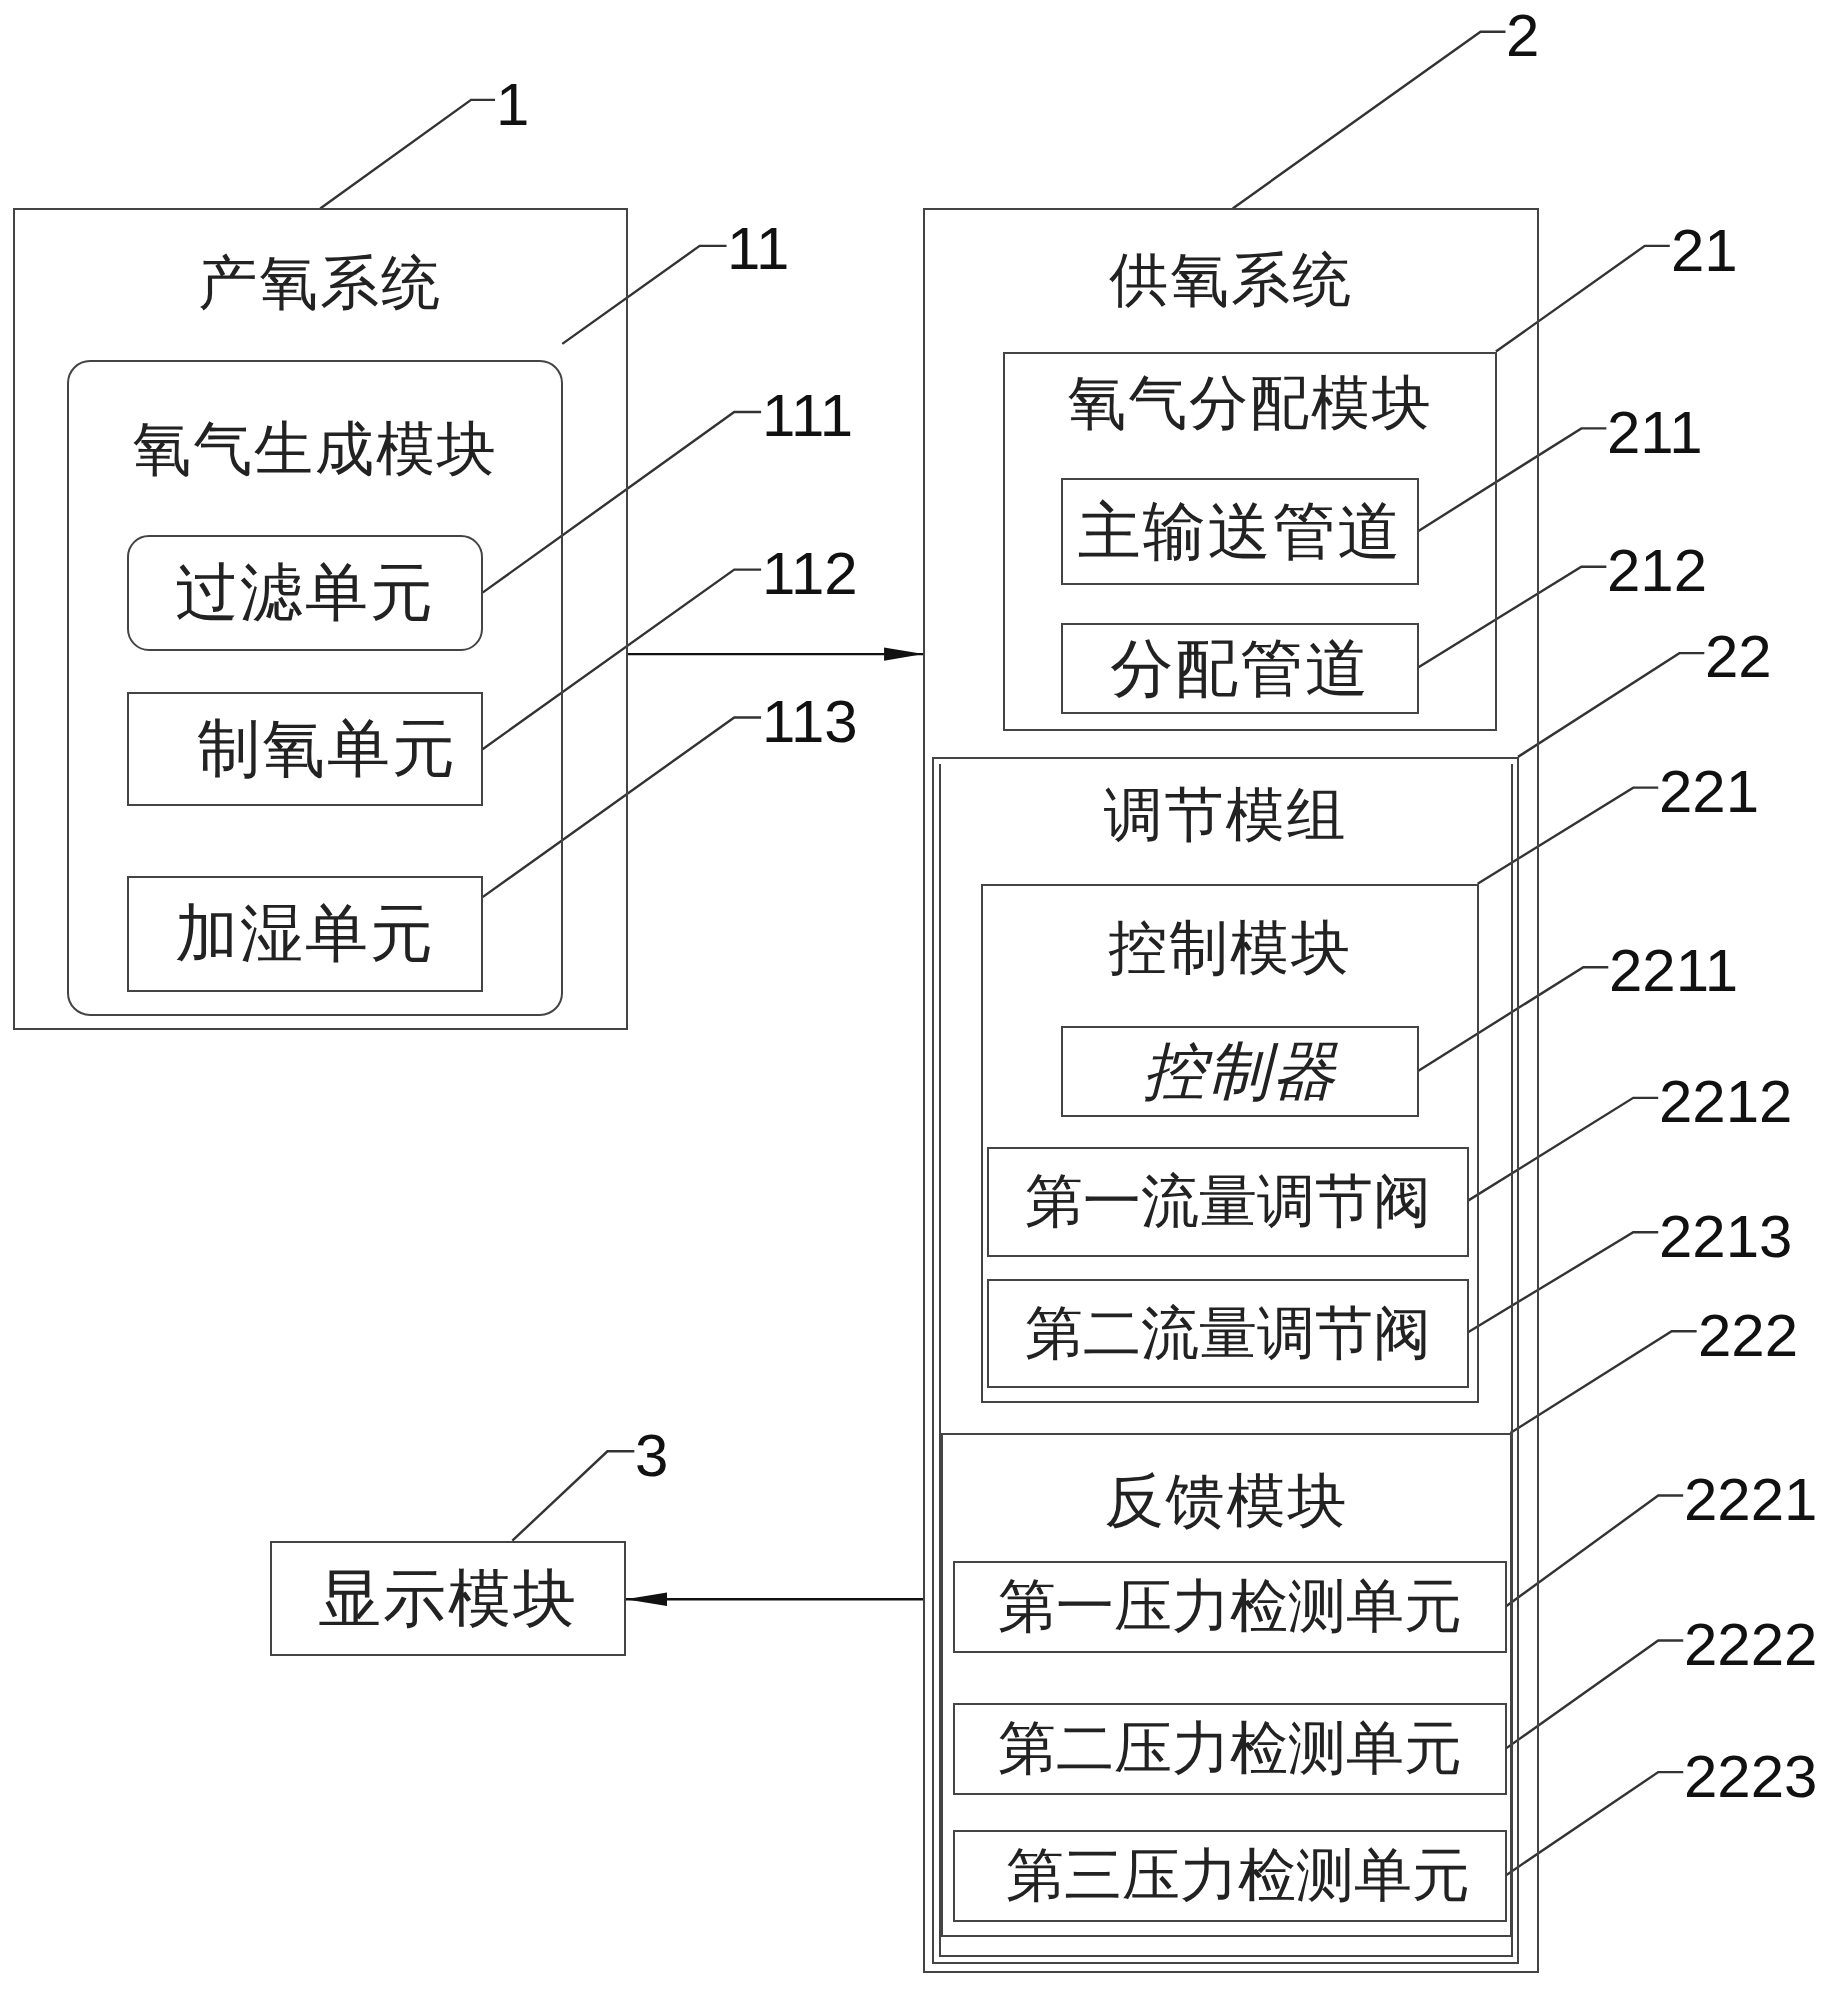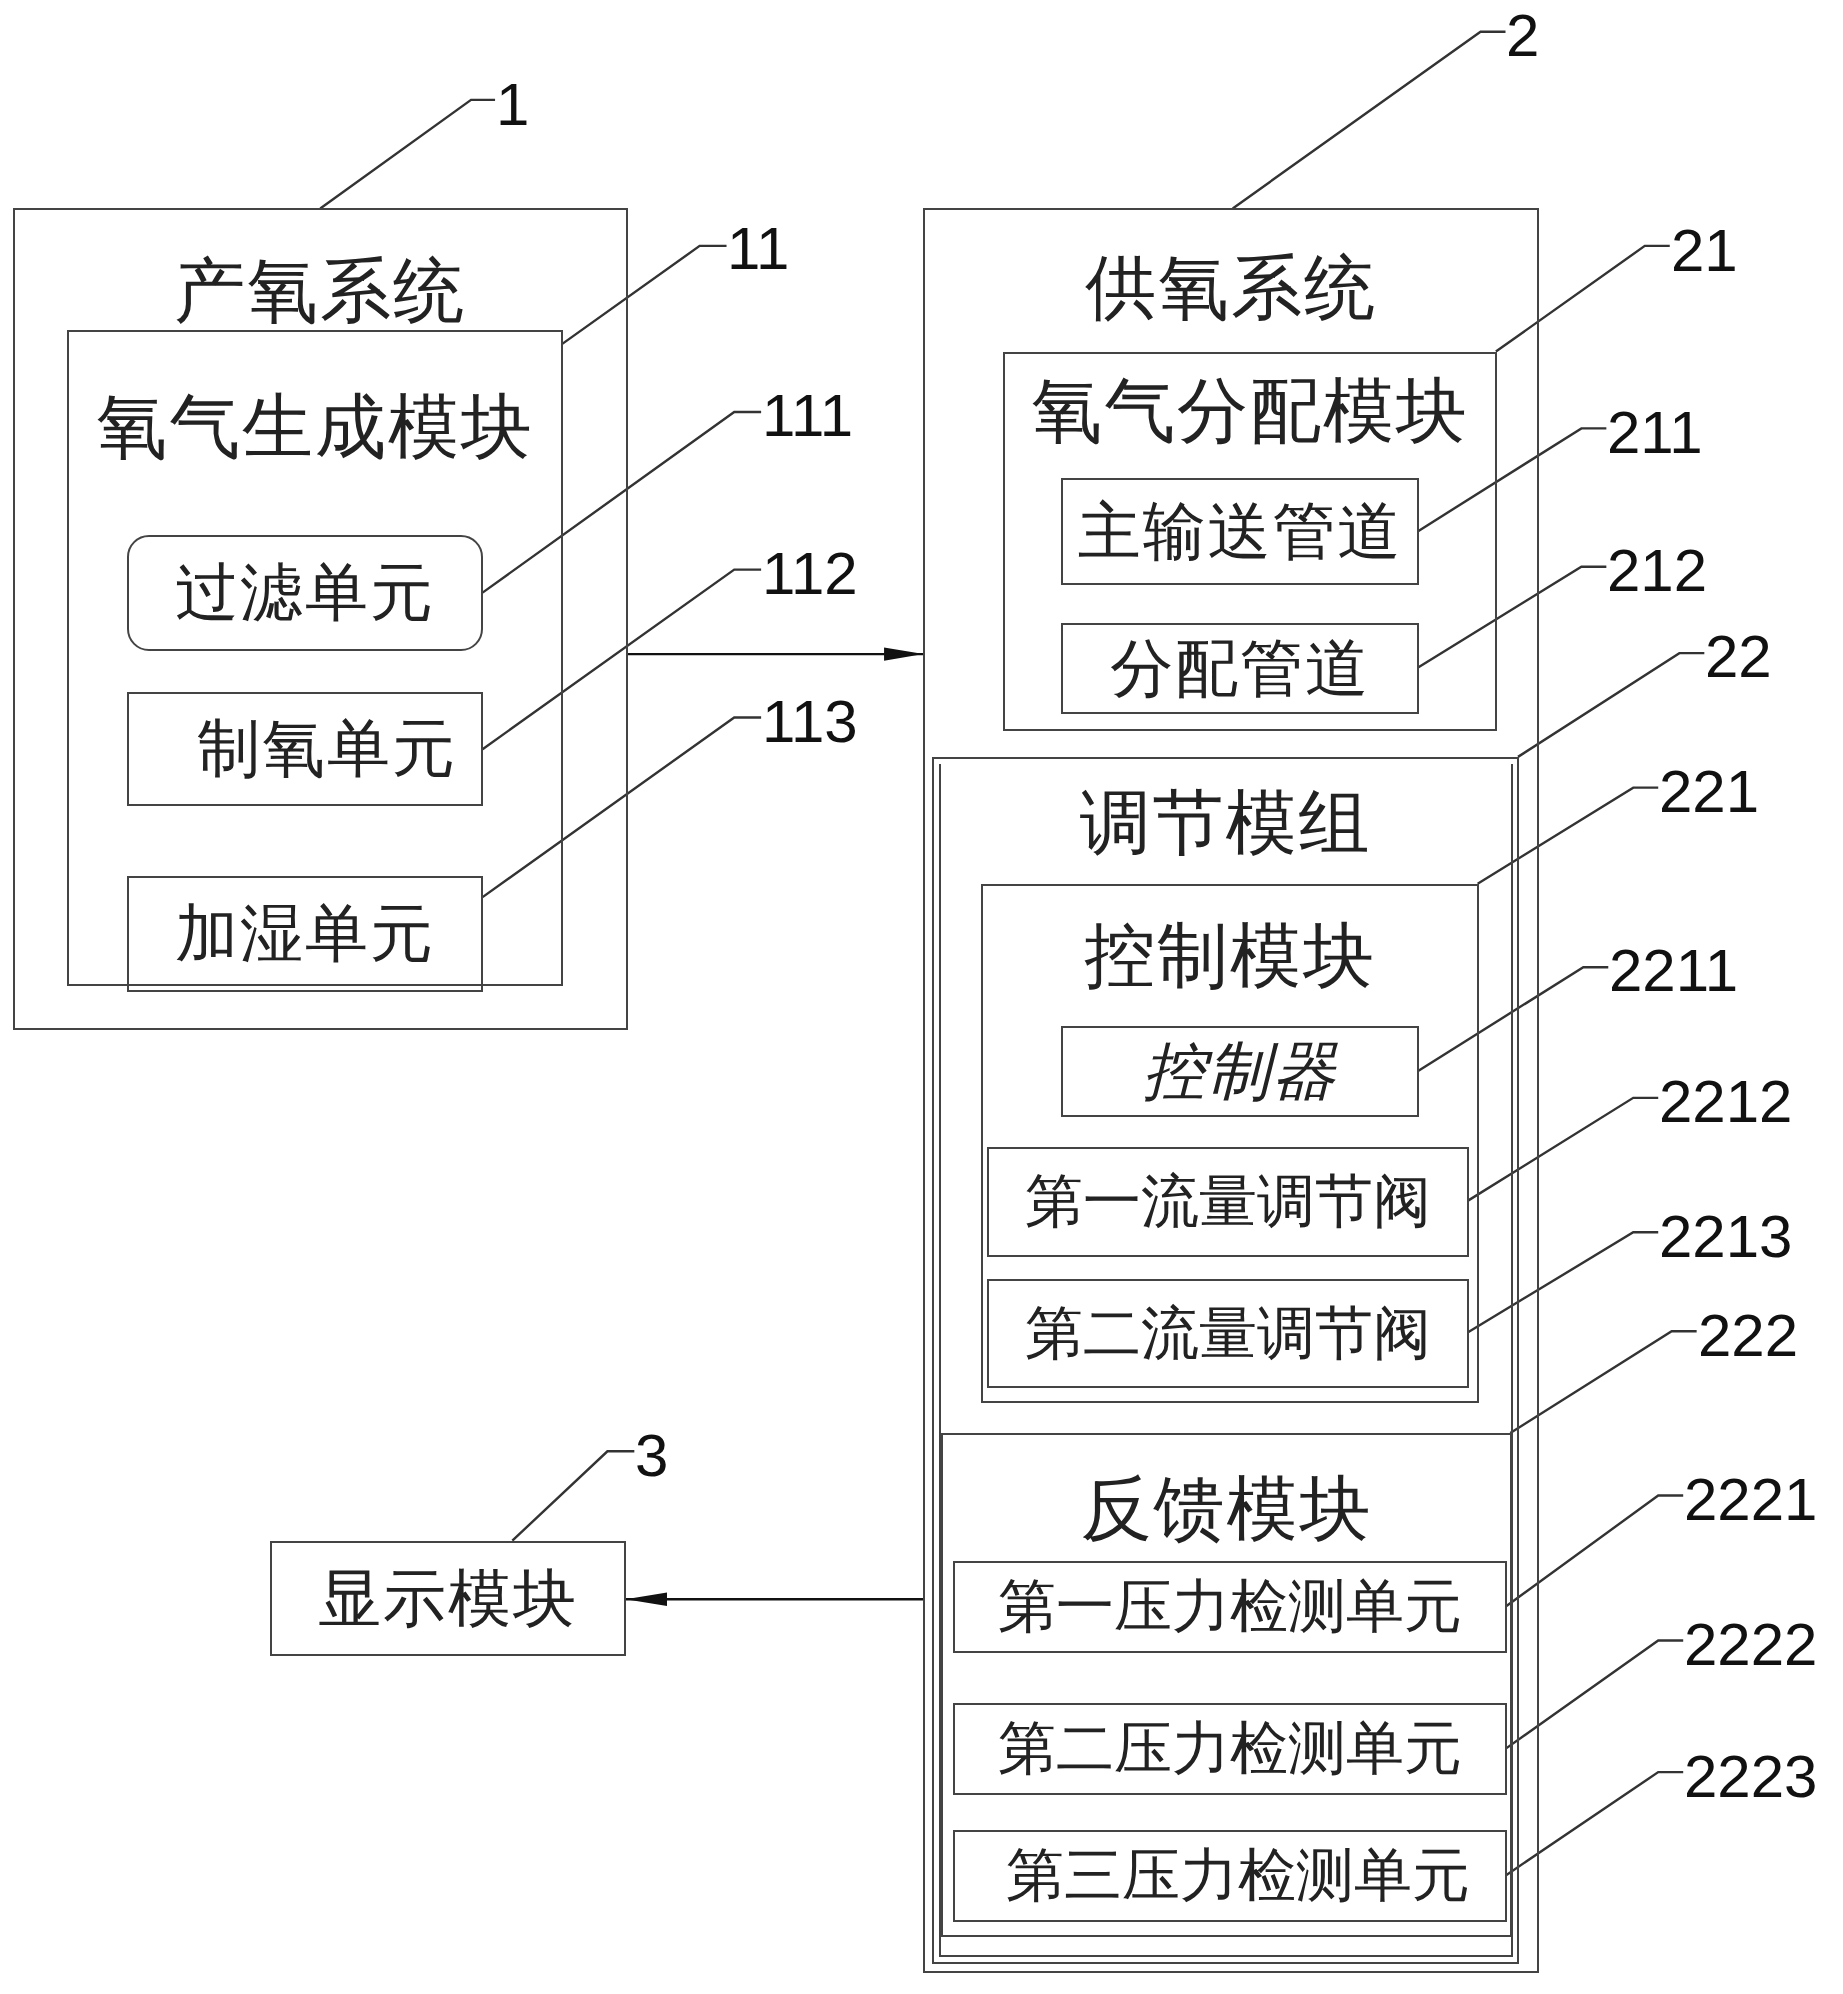--- a/index.html
+++ b/index.html
@@ -1,18 +1,18 @@
 <!DOCTYPE html>
 <html><head>
 <meta charset="utf-8">
 <style>
   html,body{margin:0;padding:0;background:#fff;}
   body{width:1844px;height:1994px;position:relative;overflow:hidden;font-family:"DejaVu Sans","Liberation Sans",sans-serif;color:#222;}
   .box{position:absolute;border:2.4px solid #444;box-sizing:border-box;background:transparent;}
-  .title{position:absolute;left:0;right:0;text-align:center;font-size:71px;letter-spacing:1.9px;white-space:nowrap;}
+  .title{position:absolute;left:0;right:0;text-align:center;font-size:59px;letter-spacing:1.9px;white-space:nowrap;}
   .unit{display:flex;align-items:center;justify-content:center;font-size:63px;white-space:nowrap;letter-spacing:1.9px;}
   .unit.wide{font-size:58px;letter-spacing:0;}
   .ref{position:absolute;font-family:"Liberation Sans",sans-serif;font-size:60px;color:#111;line-height:1;}
   svg{position:absolute;left:0;top:0;}
 </style>
 </head>
 <body>
 
 <svg width="1844" height="1994" viewBox="0 0 1919 2076">
   <defs>
@@ -64,21 +64,21 @@
     <line x1="652" y1="681" x2="961" y2="681"></line>
     <polygon points="961,681 920,674 920,688" fill="#111" stroke="none"></polygon>
     <line x1="961" y1="1665" x2="651" y2="1665"></line>
     <polygon points="651,1665 694,1658 694,1672" fill="#111" stroke="none"></polygon>
   </g>
 </svg>
 
 <div class="box" style="left:12.5px;top:208px;width:615px;height:822px;">
   <div class="title" style="top:34px;">产氧系统</div>
 </div>
-<div class="box" style="left:67px;top:330px;width:496px;height:656px;">
+<div class="box" style="left:67px;top:360px;width:496px;height:656px;border-radius:23px;">
   <div class="title" style="top:48px;">氧气生成模块</div>
 </div>
 <div class="box unit" style="left:127px;top:535px;width:356px;height:116px;border-radius:22px;">过滤单元</div>
 <div class="box unit" style="left:127px;top:692px;width:356px;height:114px;padding-left:44px;">制氧单元</div>
 <div class="box unit" style="left:127px;top:876px;width:356px;height:116px;">加湿单元</div>
 
 <div class="box" style="left:923px;top:208px;width:616px;height:1765px;">
   <div class="title" style="top:31px;">供氧系统</div>
 </div>
 <div class="box" style="left:1003px;top:352px;width:494px;height:379px;">

